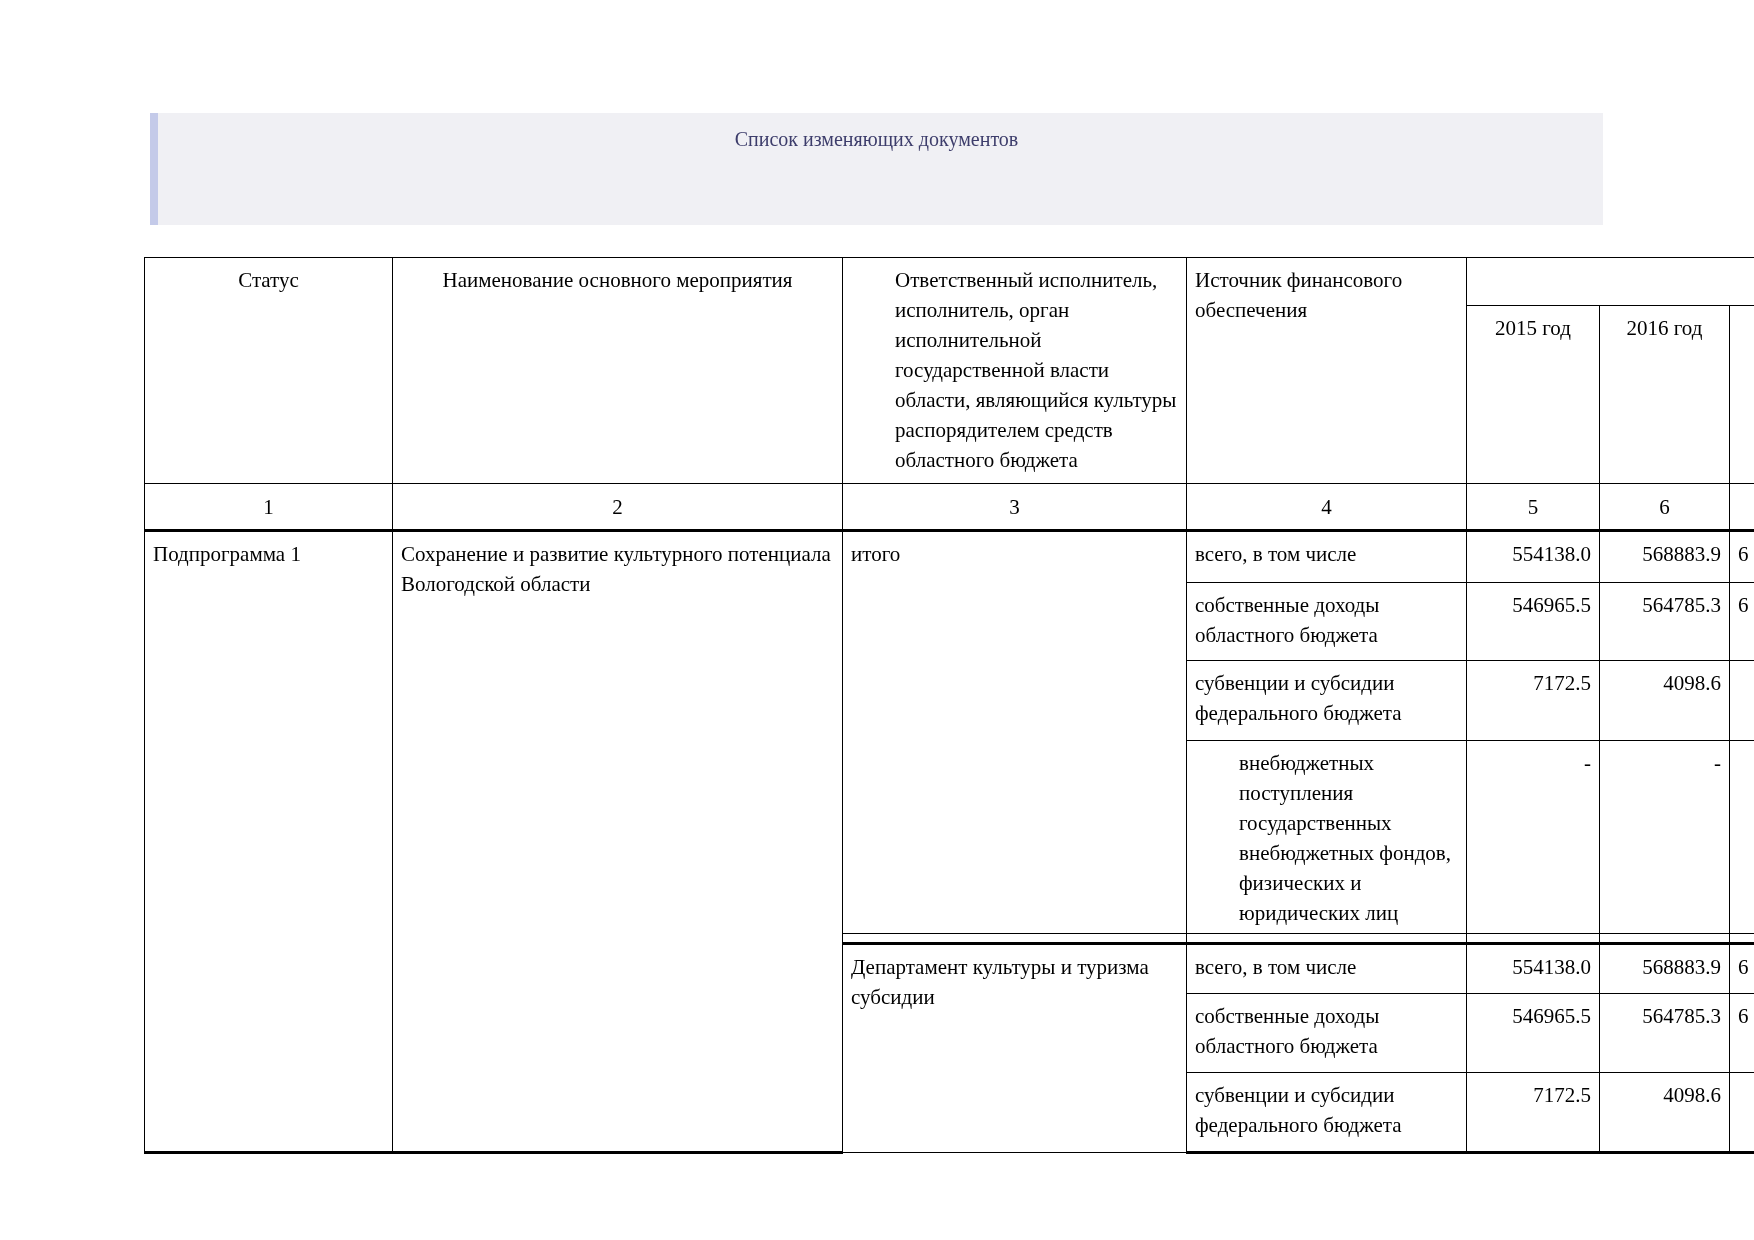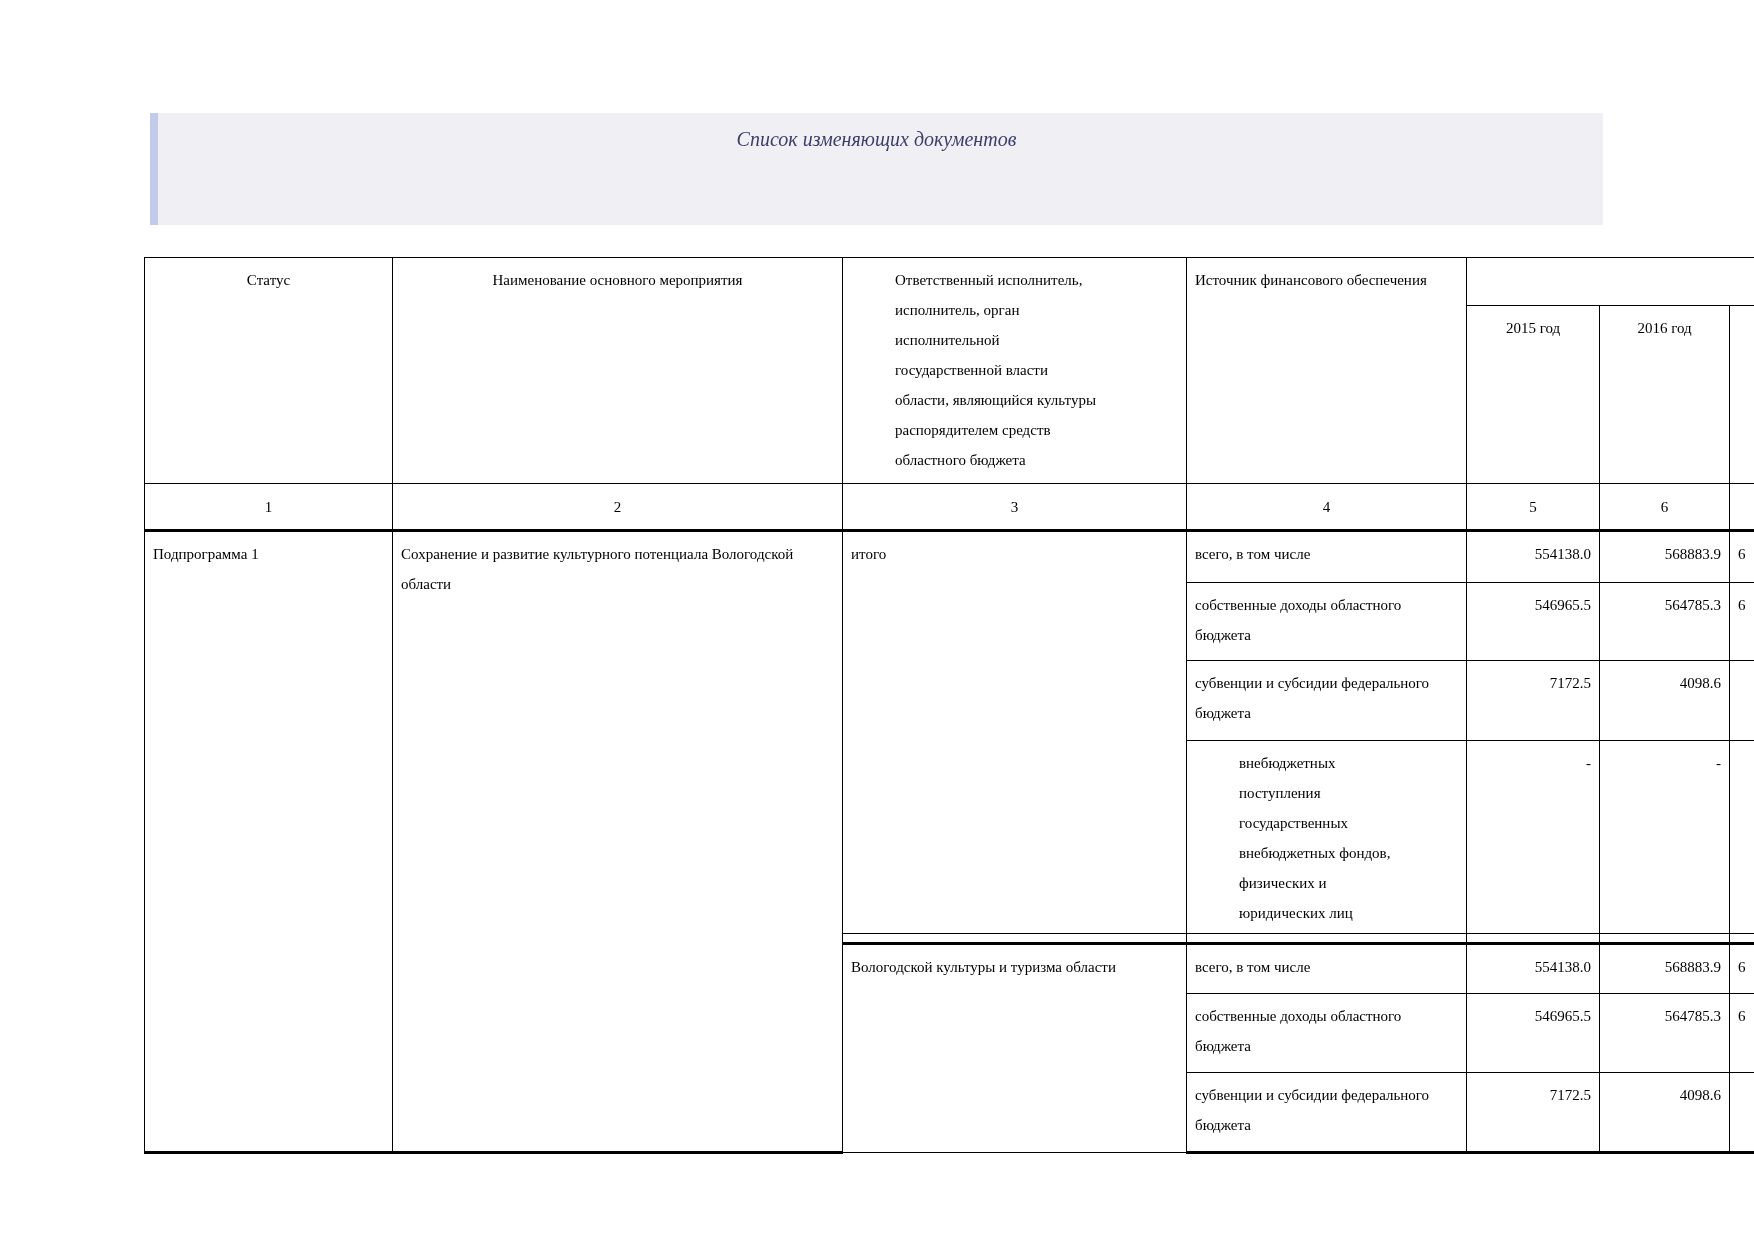--- a/index.html
+++ b/index.html
@@ -17,33 +17,32 @@
     box-sizing:border-box; padding-top:13px; text-align:center;
   }
   .notice-accent {
     position:absolute; left:0; top:0; width:8px; height:100%;
     background:var(--notice-accent,#c4cae9);
   }
   .notice-line {
     font-size:20px; line-height:27px;
     color:var(--notice-text,#3d3d6b);
     white-space:nowrap;
-    font-style:italic;
   }
 
   
   table.doc {
     position:absolute; left:144px; top:257px;
     width:1715px; table-layout:fixed; border-collapse:collapse;
   }
   table.doc td {
     border:1px solid #000;
     vertical-align:top;
     padding:7px 8px 5px 8px;
-    font-size:15px; line-height:30px;
+    font-size:21px; line-height:30px;
     overflow:hidden;
     box-sizing:border-box;
   }
   td.center { text-align:center; }
   td.val    { text-align:right; padding-left:2px; padding-right:2px; }
   tr.nums td { border-bottom:3px solid #000; text-align:center; padding-top:8px; }
   tr.gap td  { border-bottom-width:0; padding:0; }
   tr.block2 td { border-top:3px solid #000; }
   .bb-thick { border-bottom:3px solid #000 !important; }
   td.frag { padding-left:16px; padding-right:0; }
@@ -139,21 +138,21 @@
 
       <tr class="gap" style="height:10px">
         <td></td>
         <td></td>
         <td></td>
         <td></td>
         <td></td>
       </tr>
 
       <tr class="block2" style="height:50px">
-        <td rowspan="3">Вологодской культуры и туризма области</td>
+        <td rowspan="3">Департамент культуры и туризма субсидии</td>
         <td>всего, в том числе</td>
         <td class="val">554138.0</td>
         <td class="val">568883.9</td>
         <td class="frag">6</td>
       </tr>
       <tr style="height:79px">
         <td>собственные доходы областного бюджета</td>
         <td class="val">546965.5</td>
         <td class="val">564785.3</td>
         <td class="frag">6</td>

